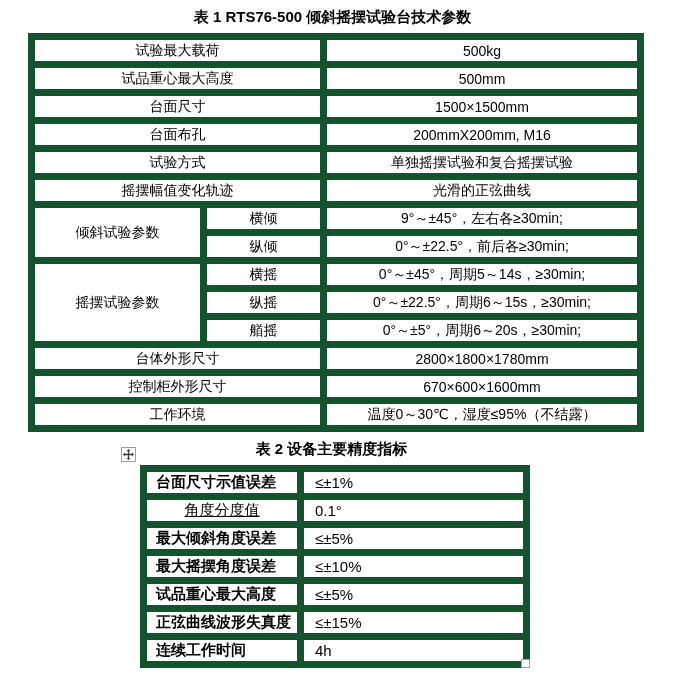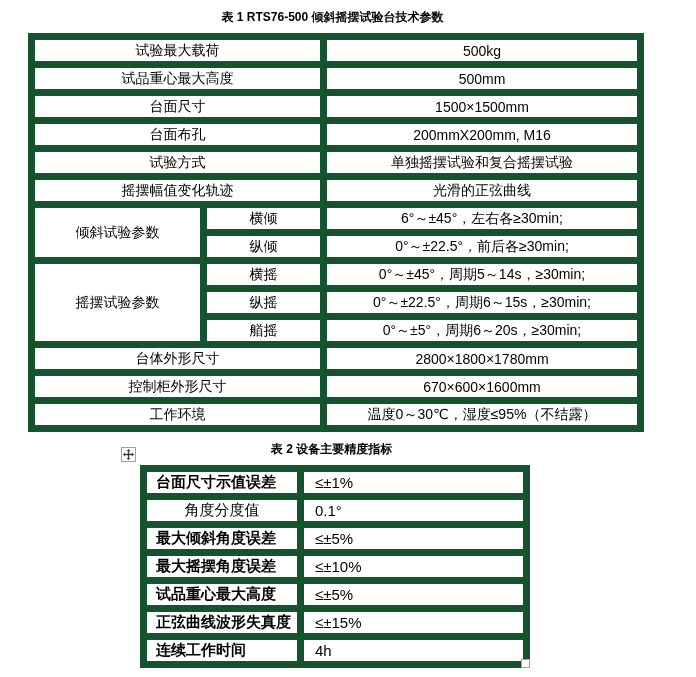--- a/index.html
+++ b/index.html
@@ -5,21 +5,21 @@
   html,body{margin:0;padding:0;background:#ffffff;}
   body{
     width:696px;height:677px;
     font-family:"Liberation Sans","DejaVu Sans",sans-serif;
     color:#000;
   }
   .page{position:relative;width:696px;height:677px;background:#fff;overflow:hidden;}
 
   .caption{
     position:absolute;text-align:center;
-    font-size:12px;font-weight:600;line-height:18px;
+    font-size:15px;font-weight:600;line-height:18px;
     white-space:nowrap;
   }
   #t1-title{left:28px;top:8px;width:609px;}
   #t2-title{left:140px;top:440px;width:383px;}
 
   table{position:absolute;border-collapse:collapse;table-layout:fixed;}
   td{
     border:7px solid #14532d;
     vertical-align:middle;
     overflow:hidden;white-space:nowrap;
@@ -27,21 +27,21 @@
   }
 
   #t1{left:28px;top:33px;width:609px;}
   #t1 tr{height:28px;}
   #t1 td{font-size:14px;text-align:center;}
 
   #t2{left:140px;top:465px;width:383px;}
   #t2 tr{height:28px;}
   #t2 td{font-size:15px;}
   #t2 td.l{text-align:left;padding-left:9px;font-weight:bold;}
-  #t2 td.c{text-align:center;}
+  #t2 td.c{text-align:center;text-decoration:underline;}
   #t2 td.v{text-align:left;padding-left:11px;}
 
   .move-handle{
     position:absolute;left:121px;top:447px;
     width:15px;height:15px;box-sizing:border-box;
     border:1px solid #a0a0a0;background:#fff;
     display:flex;align-items:center;justify-content:center;
     cursor:move;
   }
   .resize-handle{
@@ -86,21 +86,21 @@
         <td>单独摇摆试验和复合摇摆试验</td>
       </tr>
       <tr>
         <td colspan="2">摇摆幅值变化轨迹</td>
         <td>光滑的正弦曲线</td>
       </tr>
 
       <tr>
         <td rowspan="2">倾斜试验参数</td>
         <td>横倾</td>
-        <td>6°～±45°，左右各≥30min;</td>
+        <td>9°～±45°，左右各≥30min;</td>
       </tr>
       <tr>
         <td>纵倾</td>
         <td>0°～±22.5°，前后各≥30min;</td>
       </tr>
 
       <tr>
         <td rowspan="3">摇摆试验参数</td>
         <td>横摇</td>
         <td>0°～±45°，周期5～14s，≥30min;</td>

